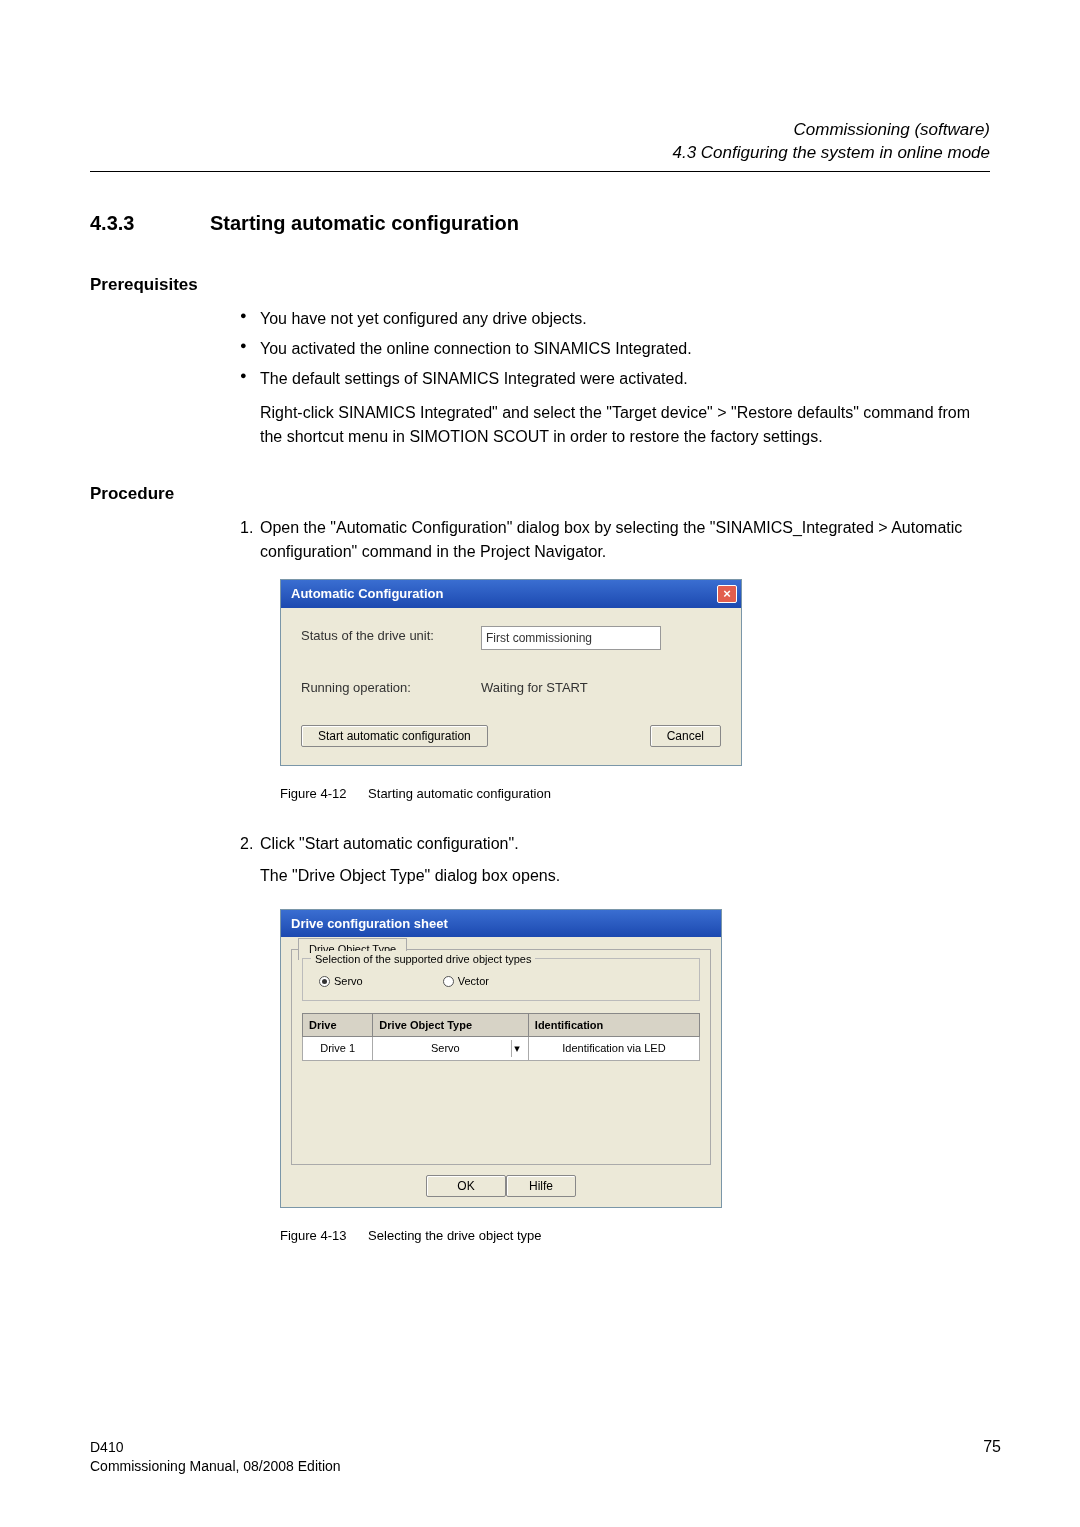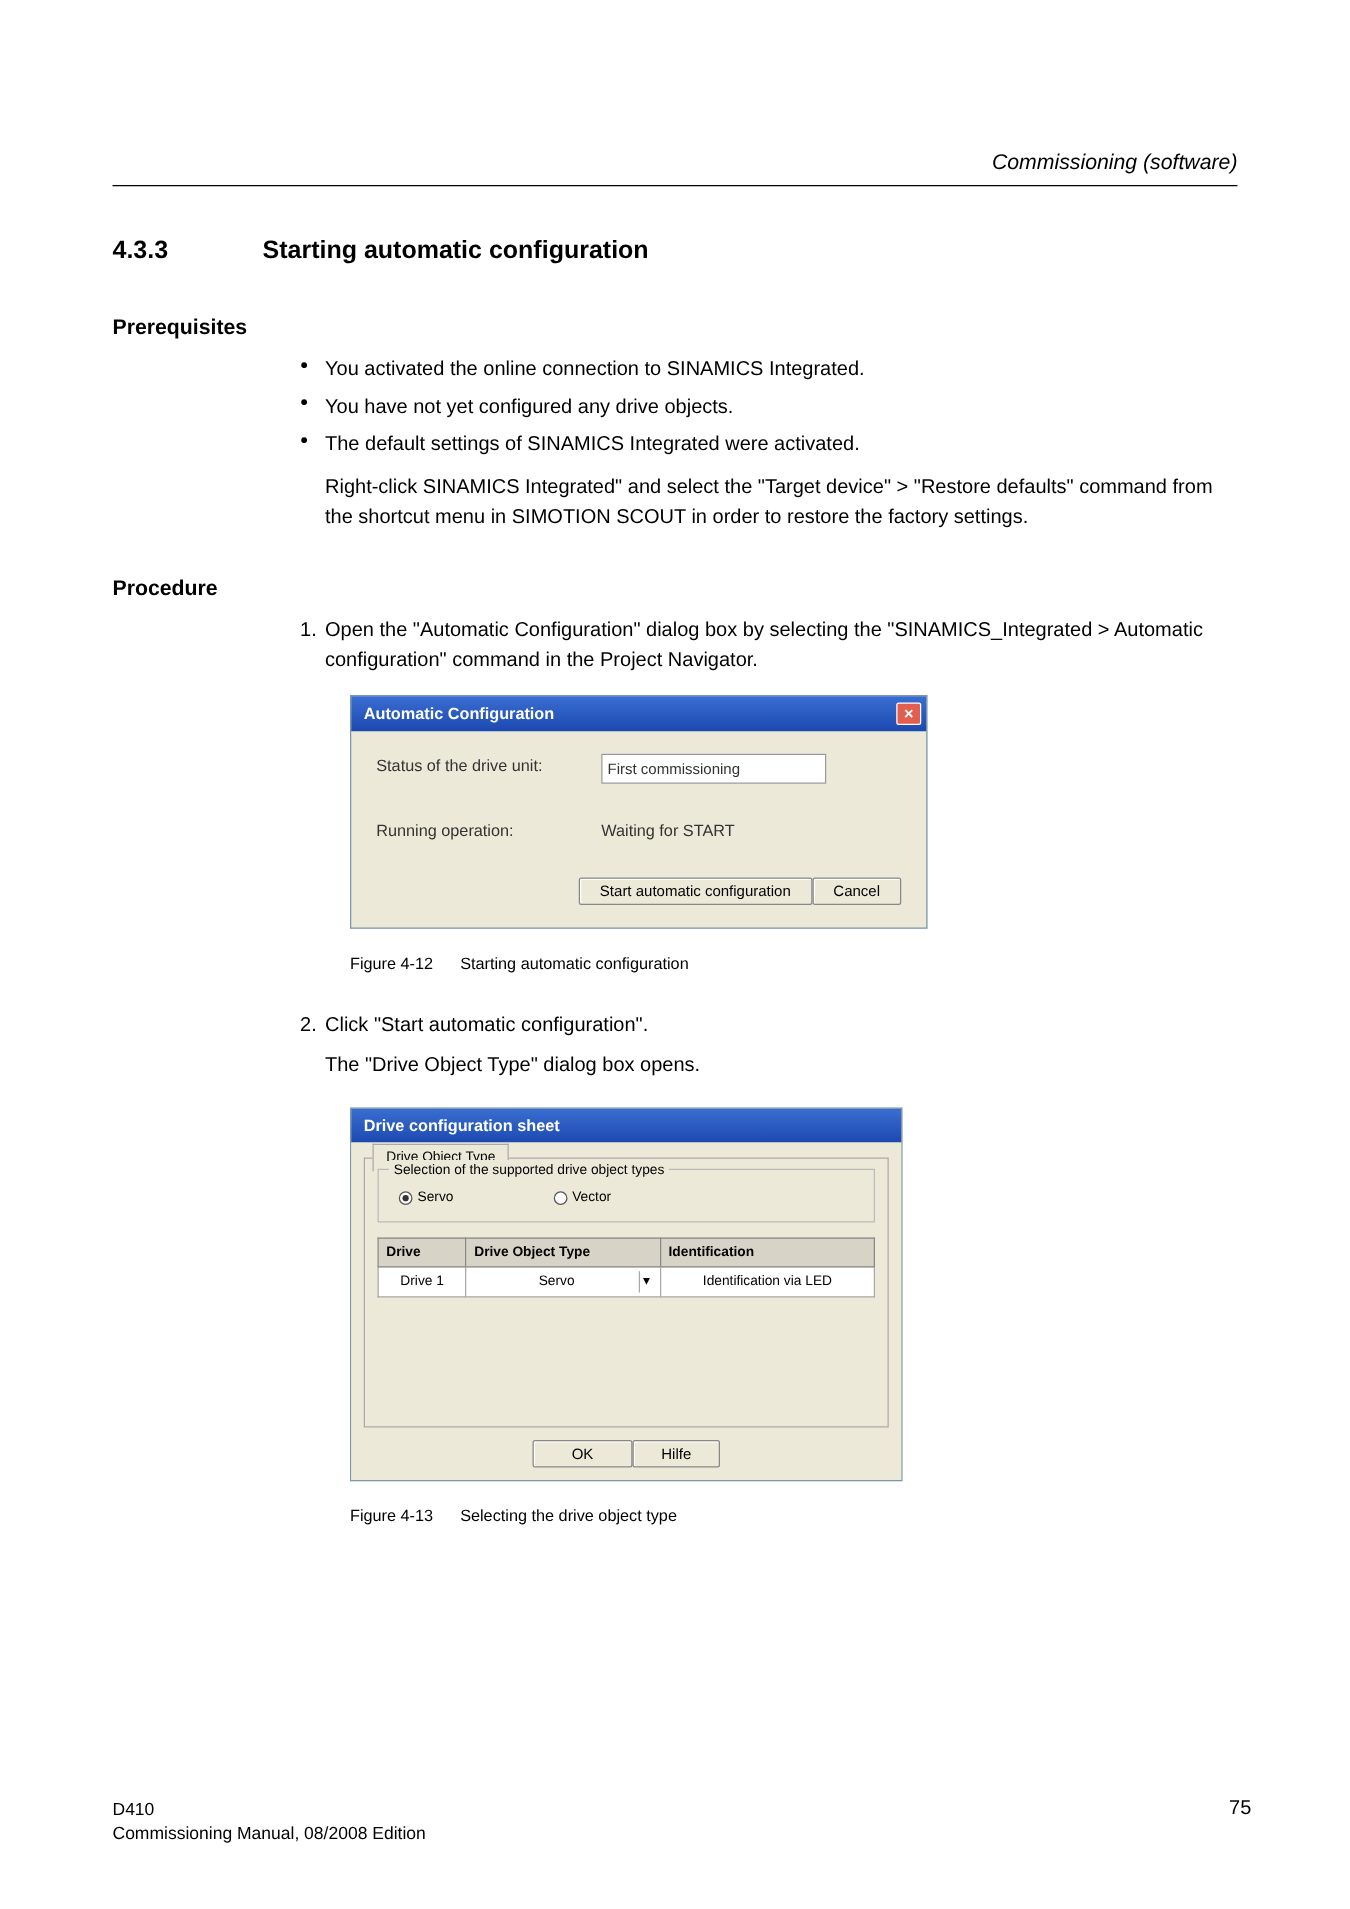--- a/index.html
+++ b/index.html
@@ -136,21 +136,21 @@
     .row-d1 .lbl { width: 180px; }
     .ro-field {
       background: #fff;
       border: 1px solid #999;
       padding: 2px 4px;
       width: 180px;
       font-size: 12px;
     }
     .dialog1-buttons {
       display: flex;
-      justify-content: flex-end;
+      justify-content: space-between;
       margin-top: 15px;
     }
     .win-btn {
       background: #ece9d8;
       border: 1px solid #888;
       padding: 3px 16px;
       font-size: 12px;
       border-radius: 2px;
       box-shadow: 1px 1px 0 #fff inset;
     }
@@ -245,33 +245,34 @@
       color: #000;
     }
     .footer-left { line-height: 1.4; }
     .page-num { font-size: 16px; }
   </style>
 </head>
 <body>
 
 <div class="header-section">
   <div class="header-title">Commissioning (software)</div>
+  <div class="header-subtitle">4.3 Configuring the system in online mode</div>
 </div>
 <div class="header-line"></div>
 
 <div class="section-heading">
   <div class="section-number">4.3.3</div>
   <div class="section-title">Starting automatic configuration</div>
 </div>
 
 <div class="subheading">Prerequisites</div>
 <div class="content-indent">
   <ul class="bullets">
+    <li>You have not yet configured any drive objects.</li>
     <li>You activated the online connection to SINAMICS Integrated.</li>
-    <li>You have not yet configured any drive objects.</li>
     <li>The default settings of SINAMICS Integrated were activated.</li>
   </ul>
   <div class="indent-text">Right-click SINAMICS Integrated" and select the "Target device" &gt; "Restore defaults" command from the shortcut menu in SIMOTION SCOUT in order to restore the factory settings.</div>
 </div>
 
 <div class="procedure-block">
   <div class="subheading">Procedure</div>
   <div class="content-indent">
     <ol class="num-list">
       <li>

